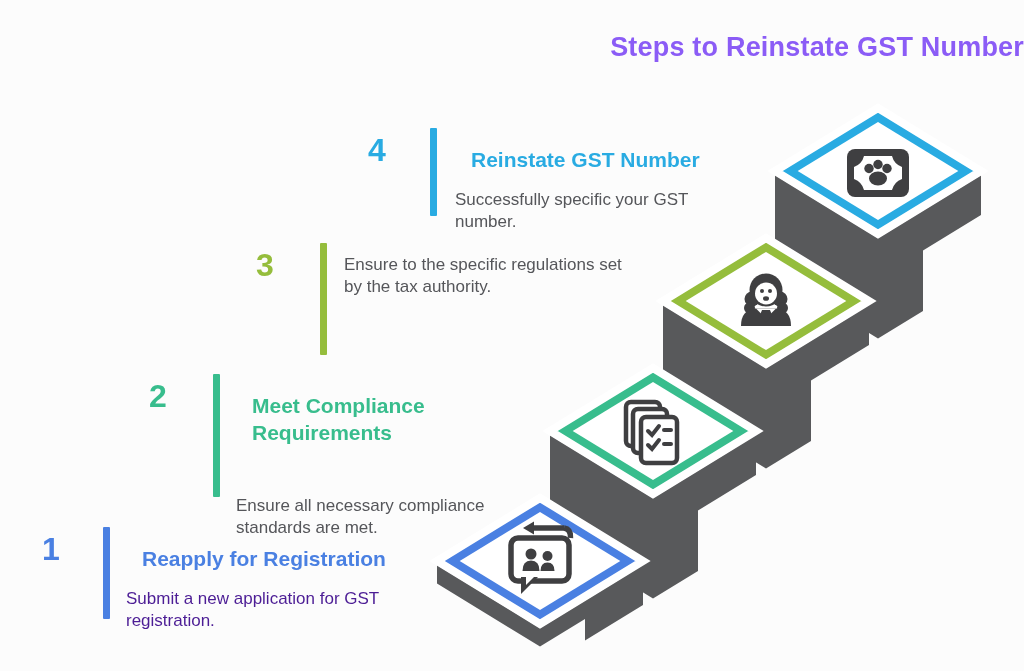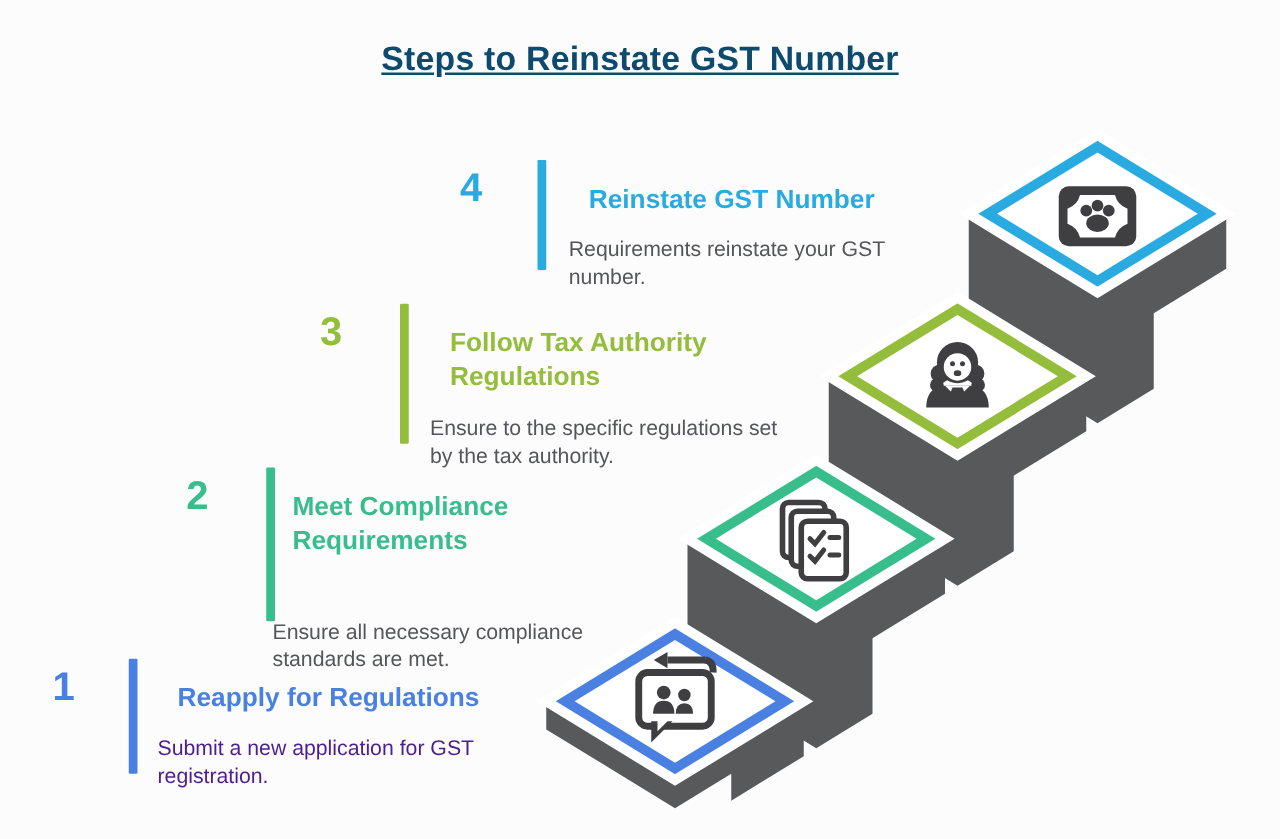--- a/index.html
+++ b/index.html
@@ -5,23 +5,22 @@
 <style>
   html,body{margin:0;padding:0;}
   body{
     width:1024px;height:671px;overflow:hidden;position:relative;
     background:#fcfcfc;
     font-family:"Liberation Sans", sans-serif;
   }
   .canvas{position:absolute;inset:0;}
   h1.title{
     position:absolute;top:32px;left:0;width:100%;margin:0;
-    text-align:center;font-size:27px;font-weight:bold;color:#0c4a6e;
+    text-align:right;font-size:27px;font-weight:bold;color:#8b5cf6;
     letter-spacing:.2px;
-    text-decoration:underline;
   }
   #stairs{position:absolute;left:0;top:0;}
   .step{position:absolute;}
   .step .num{
     position:absolute;left:0;top:6px;
     font-size:32px;font-weight:bold;line-height:1;
   }
   .step .bar{position:absolute;top:0;width:7px;border-radius:1px;}
   .step .txt{position:absolute;top:2px;}
   .step h2{
@@ -104,44 +103,43 @@
         <polygon points="878,121.9 958.3,171 878,220.1 797.7,171" fill="#fff"></polygon>
         <use href="#gst-number-cash-icon" transform="translate(878,173)" color="#3f3f41" fill="#3f3f41"></use>
       </g>
   </svg>
 
   <div class="step" style="left:368px;top:128px;">
     <div class="num" style="color: rgb(41, 171, 226);">4</div>
     <div class="bar" style="left: 62px; height: 88px; background: rgb(41, 171, 226);"></div>
     <div class="txt" style="left:87px;width:275px;">
       <h2 style="color: rgb(41, 171, 226);">Reinstate GST Number</h2>
-      <p style="color: rgb(85, 86, 90);">Requirements reinstate your GST number.</p>
+      <p style="color: rgb(85, 86, 90);">Successfully specific your GST number.</p>
     </div>
   </div>
 
   <div class="step" style="left:256px;top:243px;">
     <div class="num" style="color: rgb(149, 189, 60);">3</div>
     <div class="bar" style="left: 64px; height: 112px; background: rgb(149, 189, 60);"></div>
     <div class="txt" style="left:88px;width:255px;">
-      <h2 style="color: rgb(149, 189, 60);">Follow Tax Authority Regulations</h2>
       <p style="width: 290px; color: rgb(85, 86, 90);">Ensure to the specific regulations set by the tax authority.</p>
     </div>
   </div>
 
   <div class="step" style="left:149px;top:374px;">
     <div class="num" style="color: rgb(56, 189, 141);">2</div>
     <div class="bar" style="left: 64px; height: 123px; background: rgb(56, 189, 141);"></div>
-    <div class="txt" style="left:69px;width:230px;">
+    <div class="txt" style="left:87px;width:230px;">
       <h2 style="color: rgb(56, 189, 141);">Meet Compliance Requirements</h2>
       <p style="width: 280px; color: rgb(85, 86, 90); margin-top: 48px;">Ensure all necessary compliance standards are met.</p>
     </div>
   </div>
 
   <div class="step" style="left:42px;top:527px;">
     <div class="num" style="color: rgb(74, 128, 226);">1</div>
     <div class="bar" style="left: 61px; height: 92px; background: rgb(74, 128, 226);"></div>
     <div class="txt" style="left:84px;width:300px;">
-      <h2 style="color: rgb(74, 128, 226);">Reapply for Regulations</h2>
+      <h2 style="color: rgb(74, 128, 226);">Reapply for Registration</h2>
       <p style="color: #4c1d95;">Submit a new application for GST registration.</p>
     </div>
   </div>
 
 </div>
 
 </body></html>

